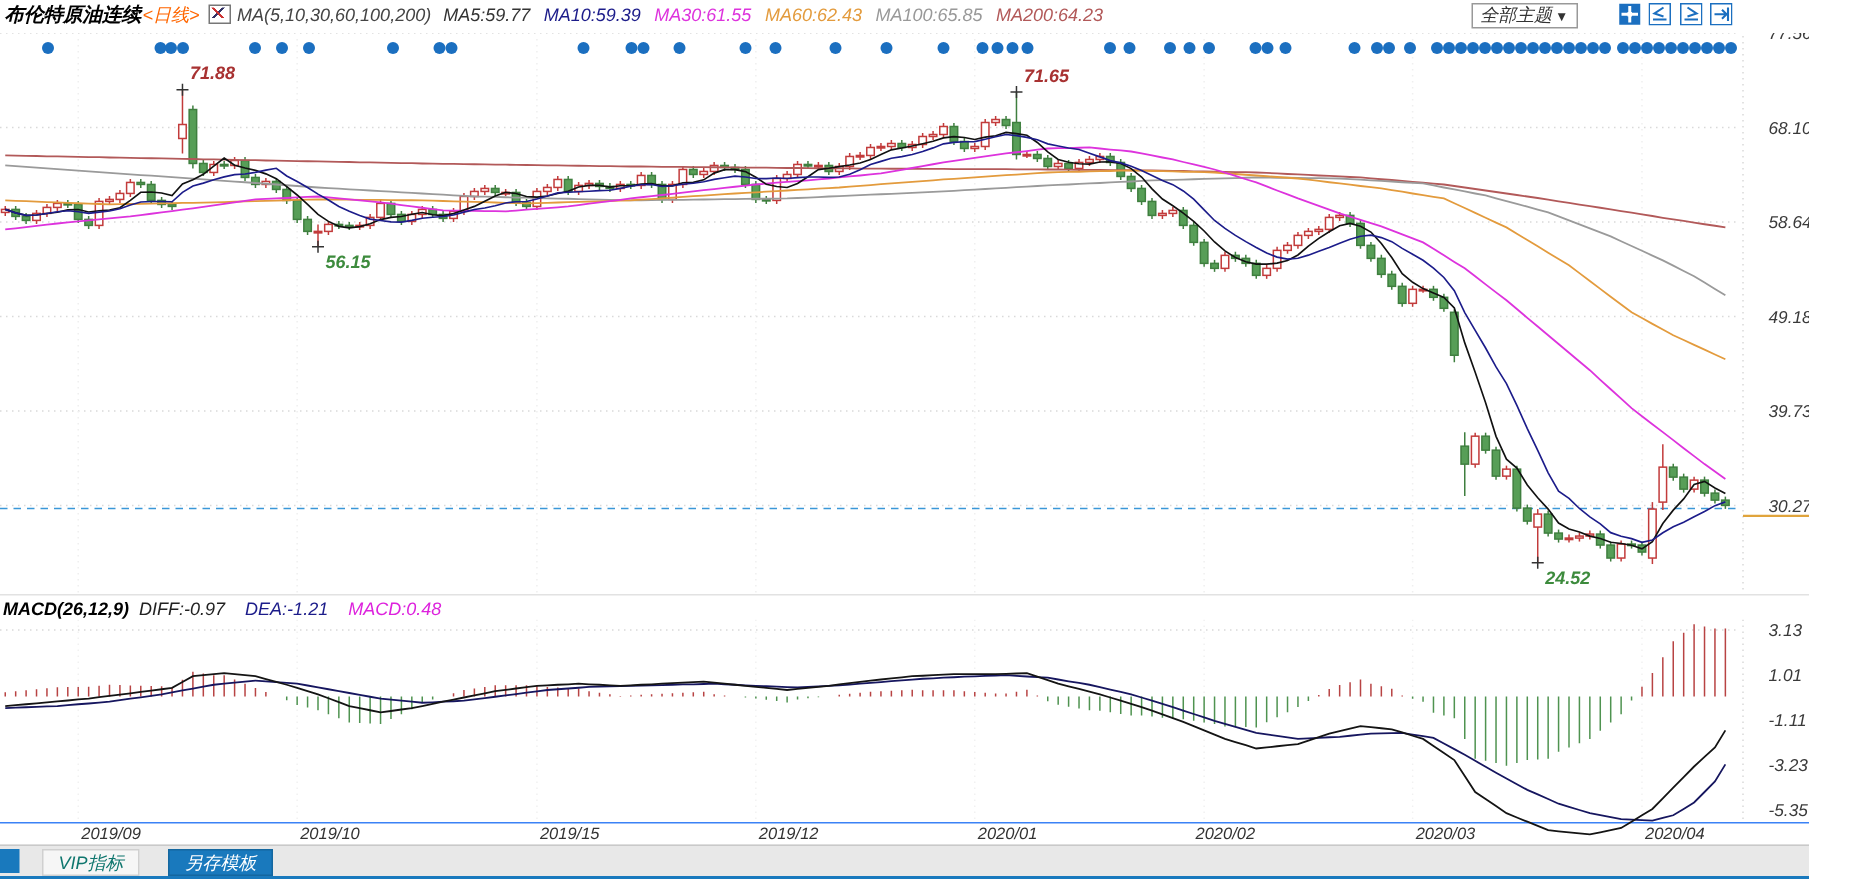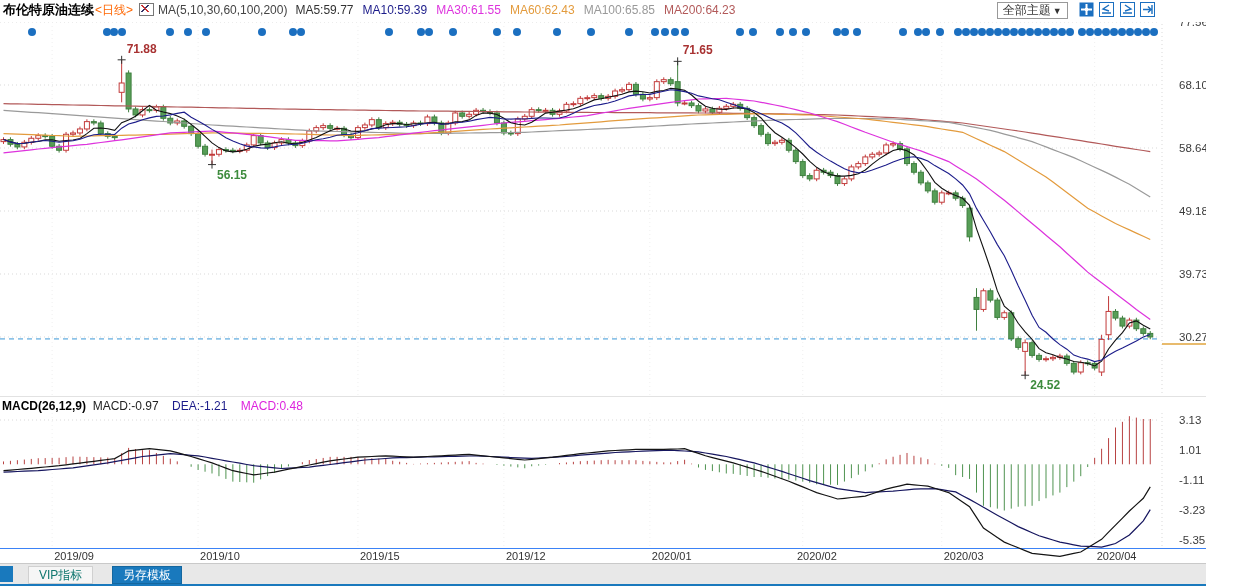--- a/index.html
+++ b/index.html
@@ -1,30 +1,30 @@
 <!DOCTYPE html>
 <html><head>
 <meta charset="utf-8">
 <style>
   html,body{margin:0;padding:0;background:#fff;}
   .app{position:relative;width:1206px;height:586px;background:#fff;overflow:hidden;
-       font-family:"Liberation Sans","DejaVu Sans",sans-serif;font-size:12px;color:#222;}
+       font-family:"Liberation Sans","DejaVu Sans",sans-serif;font-size:12px;color:#222;font-style:italic;}
   
   .hdr{position:absolute;top:0;left:0;right:0;height:22px;line-height:20px;white-space:nowrap;background:#fff;z-index:5;}
   .hdr .title{font-weight:bold;color:#000;font-size:13px;margin-left:3px;}
   .hdr .period{color:#f60;margin-left:1px;}
   .ovl-icon{display:inline-block;width:13px;height:11px;border:1px solid #777;position:relative;vertical-align:-2px;margin:0 4px 0 6px;background:#fff;}
   .ovl-icon:before{content:"";position:absolute;left:1px;top:1px;width:9px;height:7px;
       background:linear-gradient(45deg,transparent 40%,#c33 40%,#c33 55%,transparent 55%),
                  linear-gradient(135deg,transparent 42%,#336 42%,#336 56%,transparent 56%);}
   .hdr .magroup{color:#444;margin-right:8px;}
   .hdr .maval{margin-right:9px;}
   .controls{position:absolute;top:2px;right:49px;height:18px;z-index:6;white-space:nowrap;}
   .theme-sel{display:inline-block;border:1px solid #999;color:#333;height:15px;line-height:15px;
-             padding:0 5px;margin-right:8px;background:#fff;cursor:pointer;vertical-align:top;}
+             padding:0 5px;margin-right:24px;background:#fff;cursor:pointer;vertical-align:top;}
   .cicon{display:inline-block;width:15px;height:15px;margin-right:2px;vertical-align:top;cursor:pointer;}
   
   .sep1{position:absolute;left:0;right:0;top:396px;border-top:1px solid #e2e2e2;}
   .macd-hdr{position:absolute;left:2px;top:398px;height:16px;line-height:16px;white-space:nowrap;z-index:4;}
   .macd-hdr b{color:#000;font-weight:bold;}
   .macd-hdr span{margin-right:10px;}
   .dates{position:absolute;left:0;right:0;top:548px;height:15px;border-top:1px solid #3b82f6;background:#fff;z-index:1;}
   .dates span{position:absolute;top:1px;font-size:11px;color:#333;}
   svg.chart{position:absolute;left:0;z-index:2;pointer-events:none;}
   #mainsvg{top:16px;}
@@ -68,21 +68,21 @@
       <svg width="15" height="15">
           <rect x="0.5" y="0.5" width="14" height="14" fill="#fff" stroke="#1b6fc0"></rect>
       <path d="M3 7.5 L10 7.5 M8 4.5 L11 7.5 L8 10.5 M12 3 L12 12" stroke="#1b6fc0" stroke-width="1.4" fill="none"></path>
         </svg></span>
   </div>
 
   <div class="sep1"></div>
 
   <div class="macd-hdr">
     <b>MACD(26,12,9)</b>&nbsp;
-    <span id="diff-lab" style="color: rgb(34, 34, 34);">MACD:-0.97</span>
+    <span id="diff-lab" style="color: rgb(34, 34, 34);">DIFF:-0.97</span>
     <span id="dea-lab" style="color: rgb(28, 28, 138);">DEA:-1.21</span>
     <span id="macd-lab" style="color: rgb(221, 34, 221);">MACD:0.48</span>
   </div>
 
   <div class="dates" id="dates">
       <span style="left: 54.15px;">2019/09</span>
       <span style="left: 200.1px;">2019/10</span>
       <span style="left: 359.95px;">2019/15</span>
       <span style="left: 505.9px;">2019/12</span>
       <span style="left: 651.85px;">2020/01</span>

